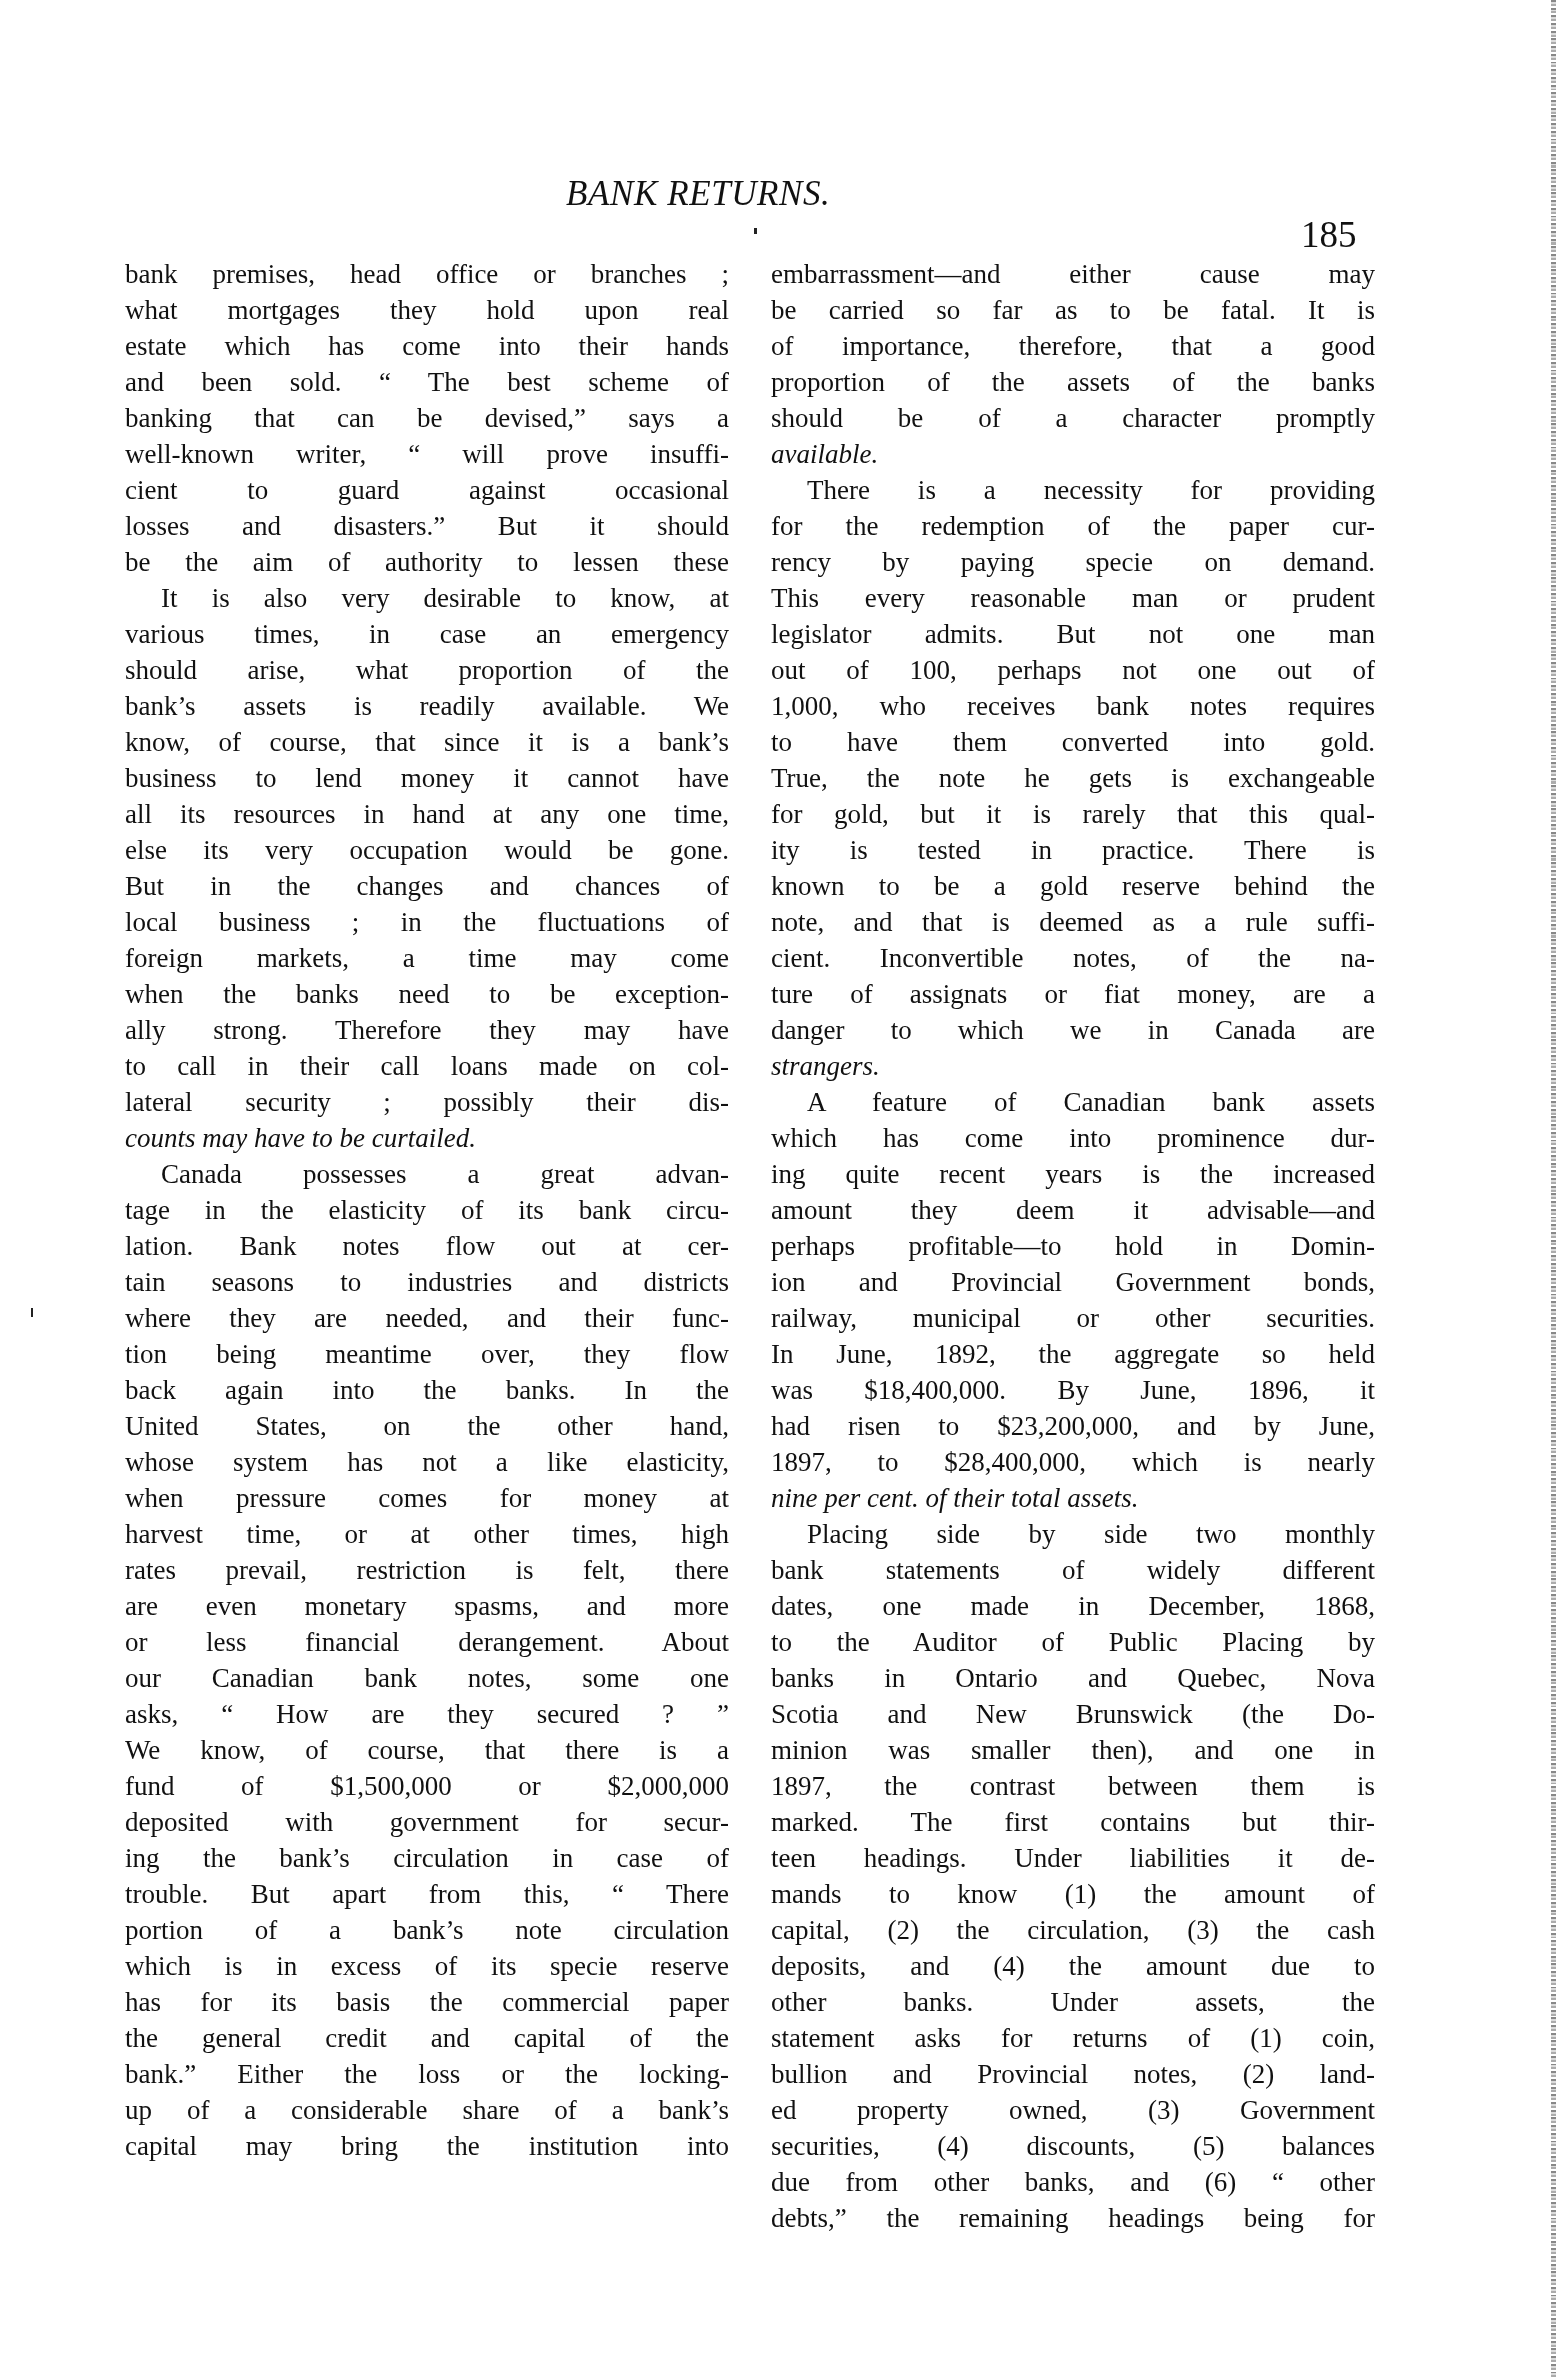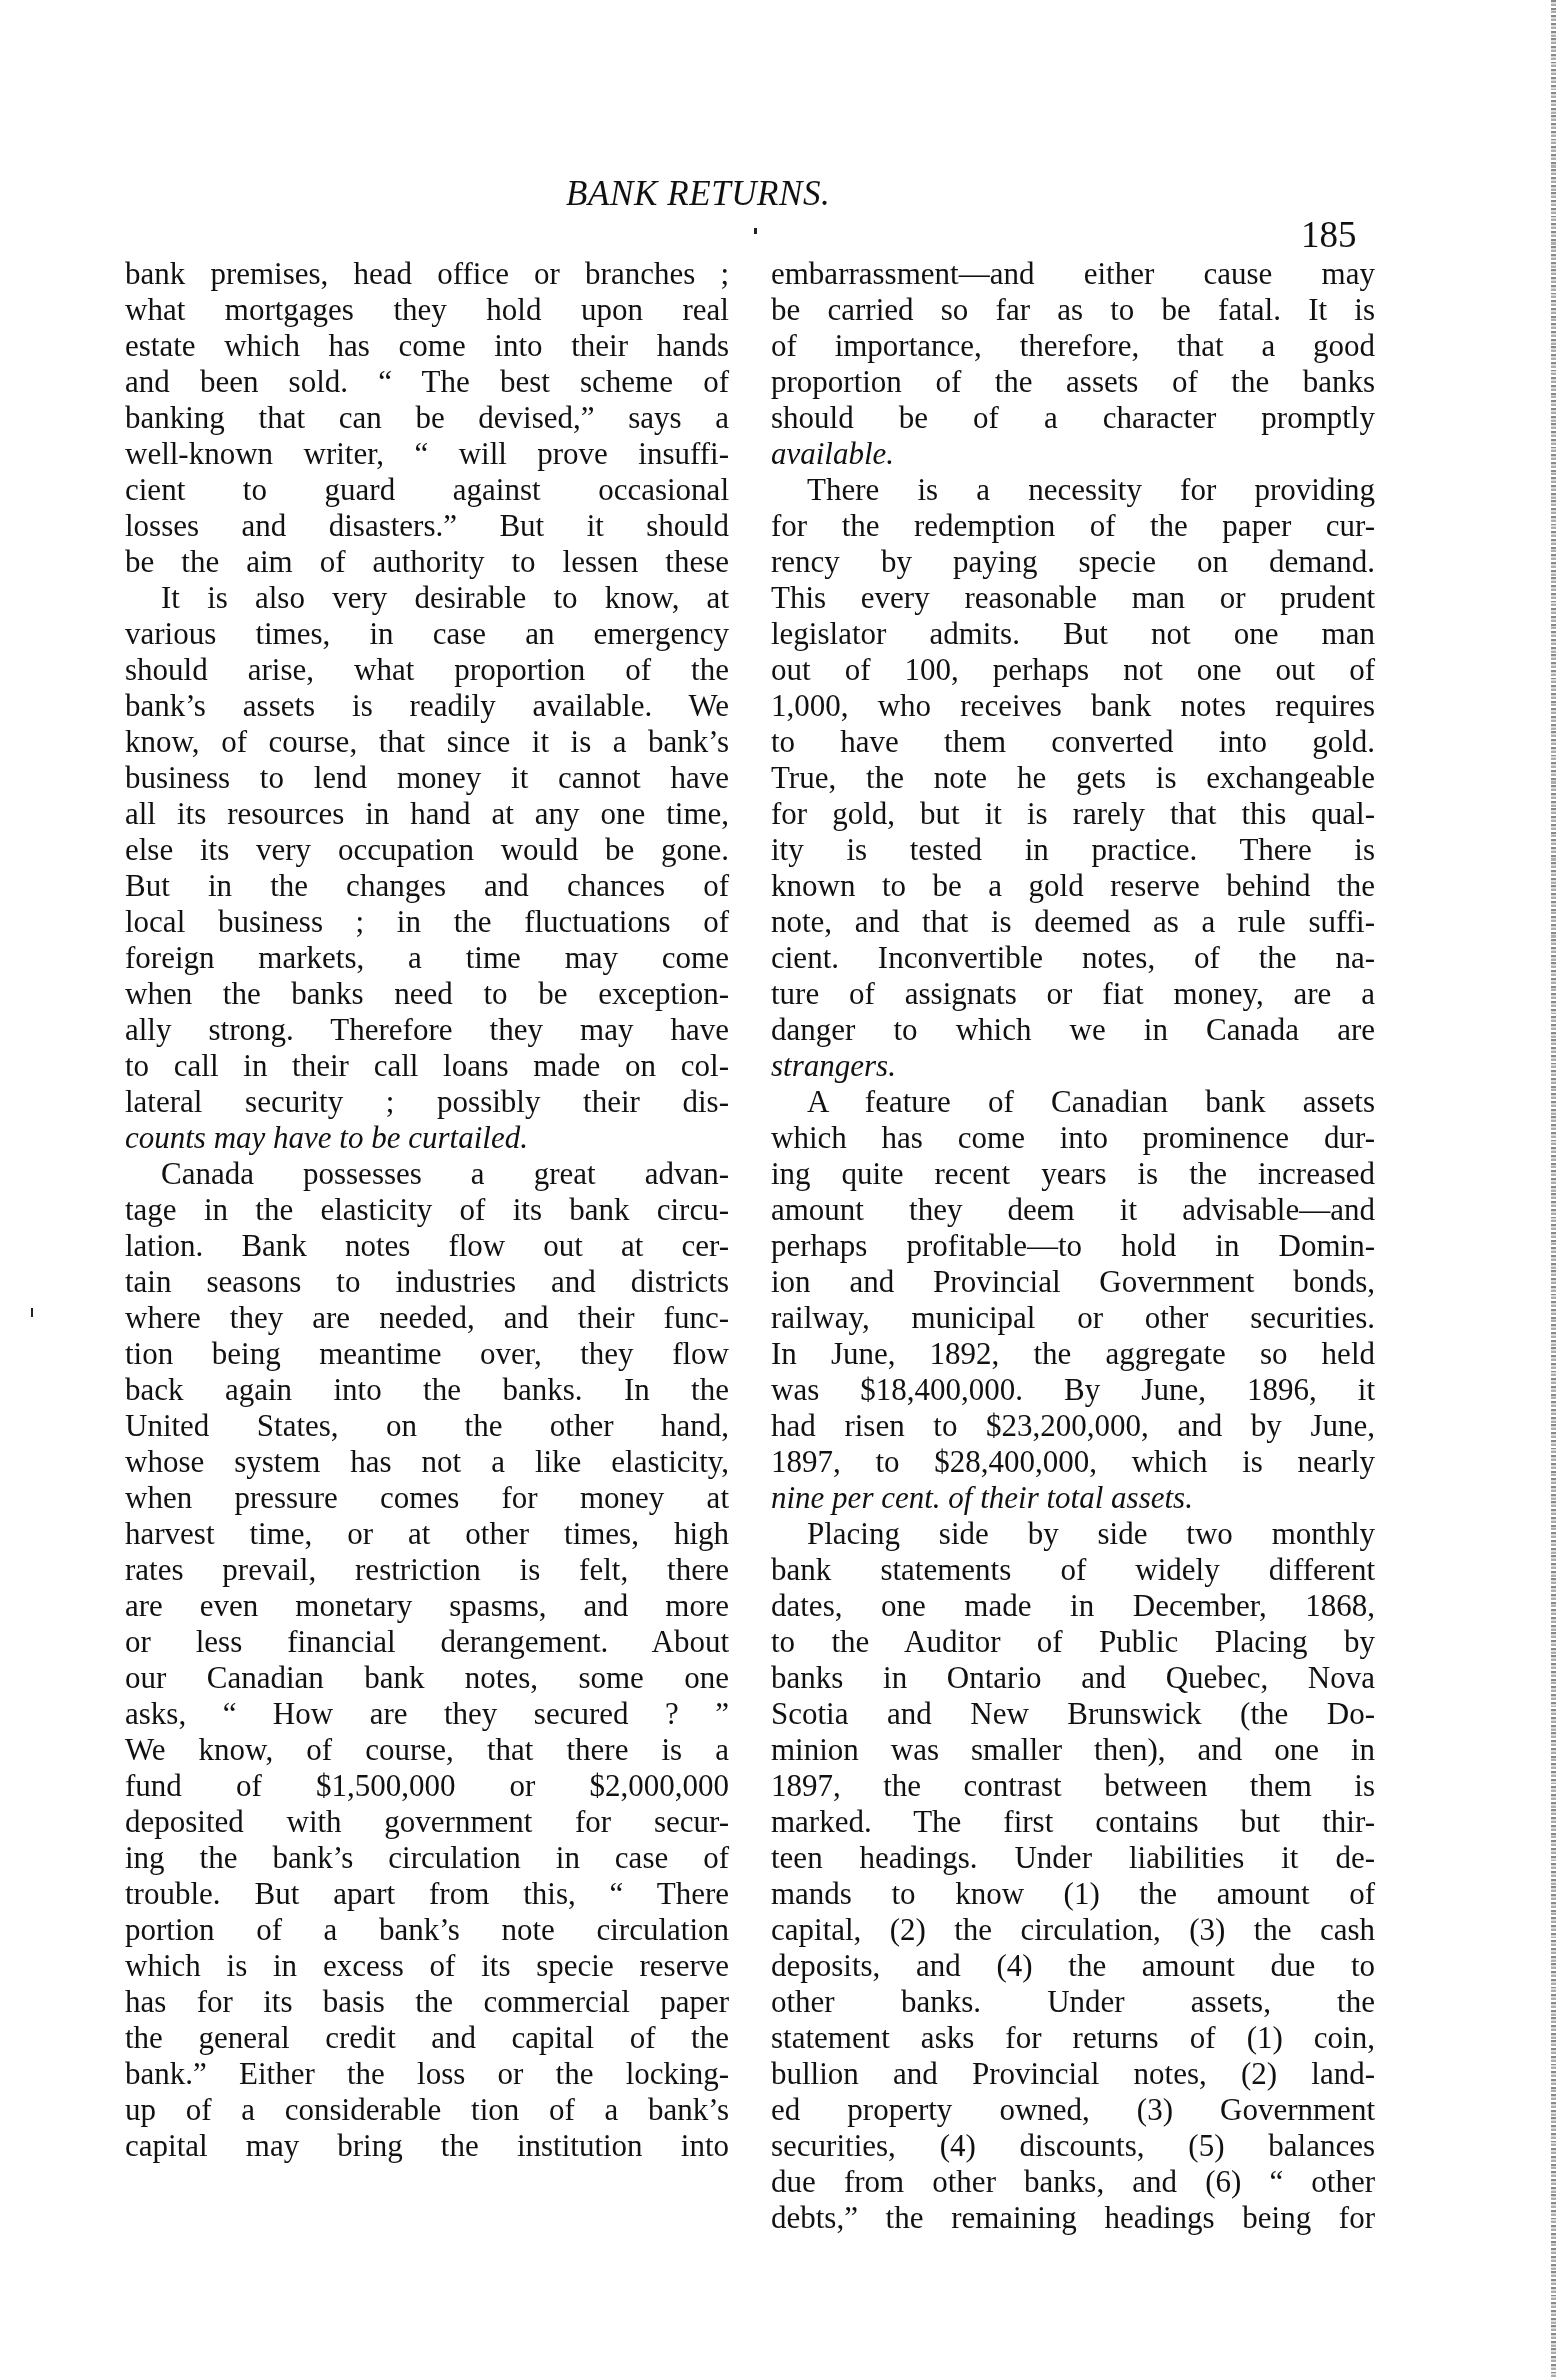--- a/index.html
+++ b/index.html
@@ -11,21 +11,21 @@
     position:absolute; top:174px; left:566px;
     font-style:italic; font-size:35px; letter-spacing:0.6px; color:#111;
   }
   .page-number {
     position:absolute; top:172px; left:1301px;
     font-size:37px; color:#111;margin-top:41px;
   }
   .stray-mark { position:absolute; background:#222; }
   .column {
     position:absolute; top:256px; width:604px;
-    font-size:31px; line-height:36px; text-align:justify; text-align-last:justify;
+    font-size:27px; line-height:36px; text-align:justify; text-align-last:justify;
   }
   .column .line { display:block; white-space:nowrap; height:36px; text-align-last:justify; text-align:justify; }
   .column .line.last { text-align-last:left;font-style:italic; }
   .column .line.indent { padding-left:36px; }
   #col-left { left:125px; }
   #col-right { left:771px; }
   .edge {
     position:absolute; right:2.6px; top:0; width:5.1px; height:2377px;
     background: repeating-linear-gradient(180deg, #555 0 1.9px, #ccc 1.9px 3.8px, #888 3.8px 5.8px, #fff 5.8px 7.7px);
     opacity:0.7;
@@ -86,21 +86,21 @@
       <span class="line">We know, of course, that there is a</span>
       <span class="line">fund of $1,500,000 or $2,000,000</span>
       <span class="line">deposited with government for secur-</span>
       <span class="line">ing the bank’s circulation in case of</span>
       <span class="line">trouble. But apart from this, “ There</span>
       <span class="line">portion of a bank’s note circulation</span>
       <span class="line">which is in excess of its specie reserve</span>
       <span class="line">has for its basis the commercial paper</span>
       <span class="line">the general credit and capital of the</span>
       <span class="line">bank.” Either the loss or the locking-</span>
-      <span class="line">up of a considerable tion of a bank’s</span>
+      <span class="line">up of a considerable share of a bank’s</span>
       <span class="line">capital may bring the institution into</span>
     </div>
   <div class="column" id="col-right">
       <span class="line">embarrassment—and either cause may</span>
       <span class="line">be carried so far as to be fatal. It is</span>
       <span class="line">of importance, therefore, that a good</span>
       <span class="line">proportion of the assets of the banks</span>
       <span class="line">should be of a character promptly</span>
       <span class="line last">available.</span>
       <span class="line indent">There is a necessity for providing</span>

